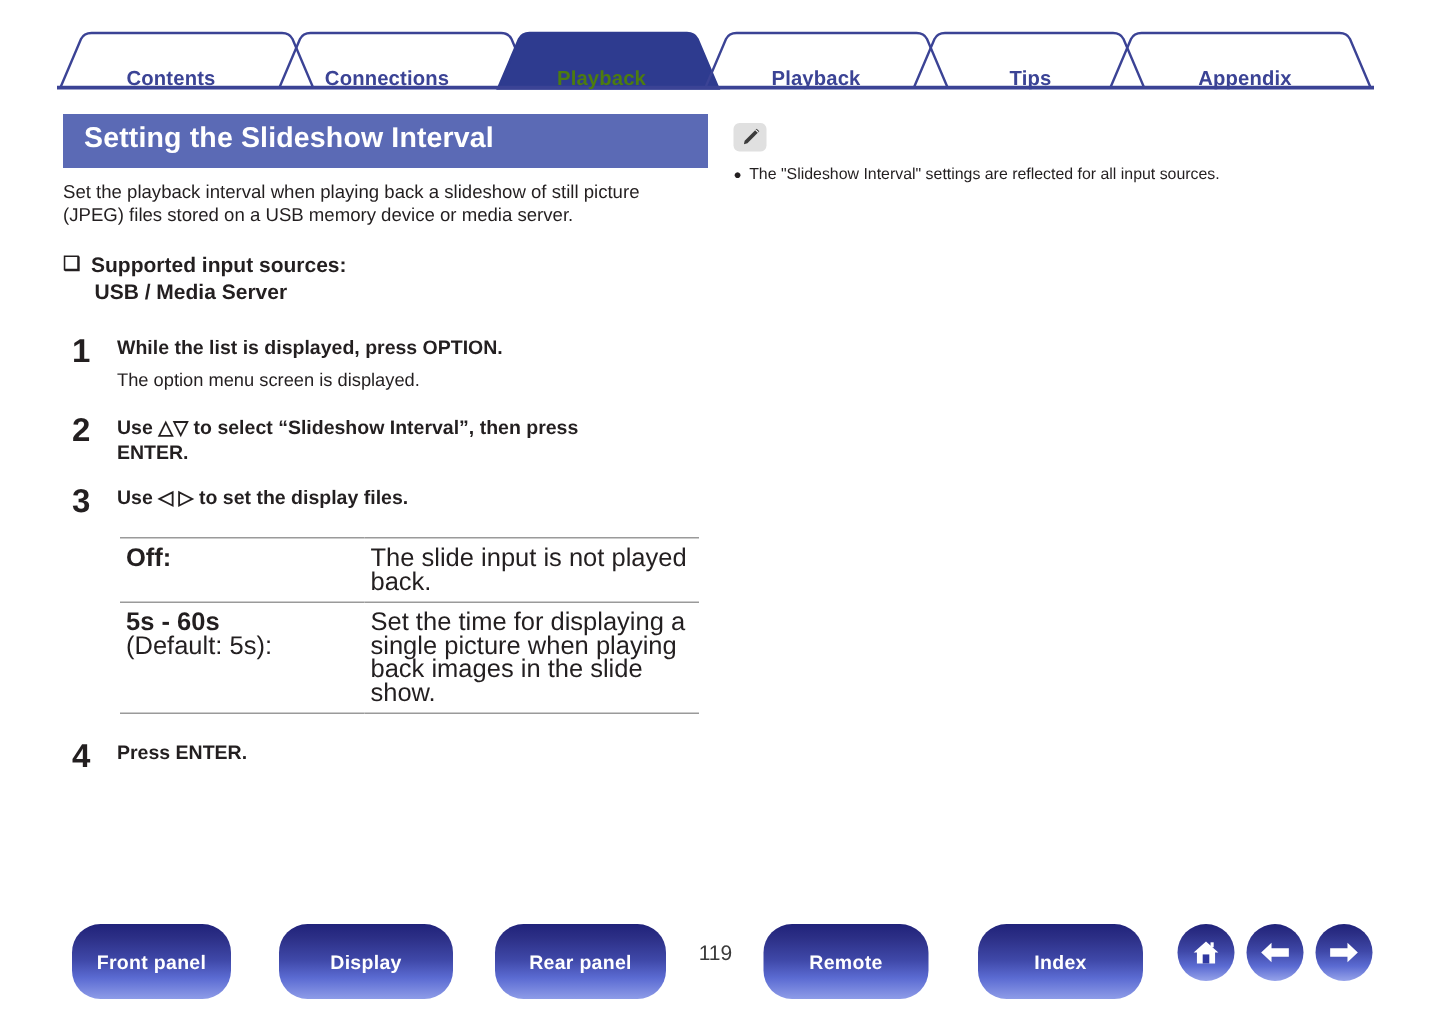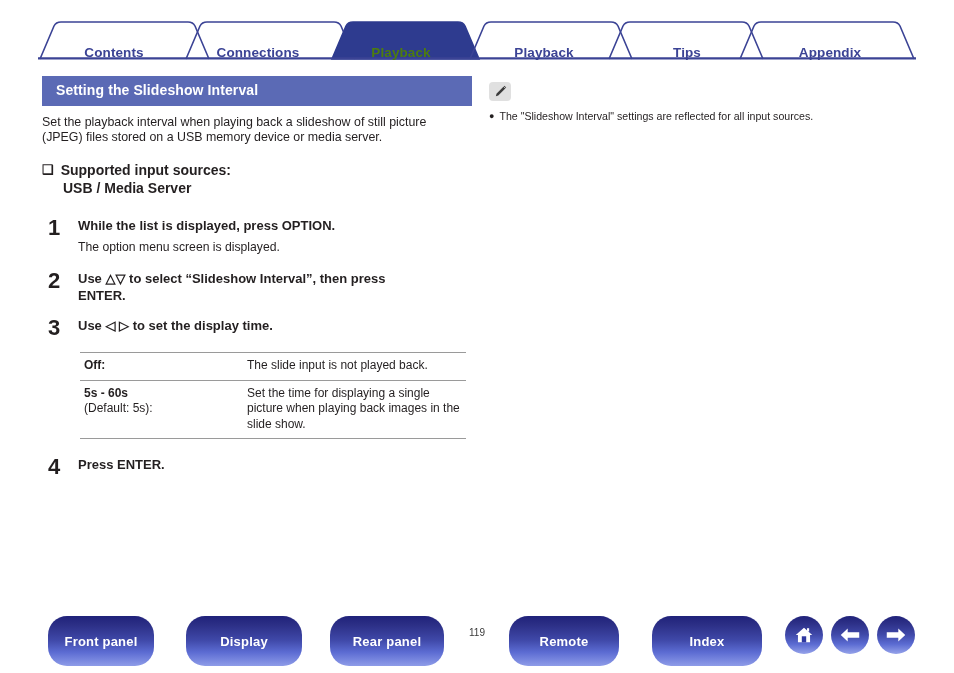--- a/index.html
+++ b/index.html
@@ -44,21 +44,21 @@
   
   #left-col {
     position: absolute;
     left: 42px;
     top: 76px;
     width: 430px;
   }
   #page-title {
     background: #5b6ab5;
     color: #ffffff;
-    font-size: 14px;
+    font-size: 19px;
     font-weight: bold;
     padding: 6px 0 7px 14px;
     letter-spacing: .1px;
     line-height: 1.2;
   }
   #intro {
     font-size: 12.4px;
     line-height: 15.6px;
     margin-top: 9px;
     color: #231f20;
@@ -127,21 +127,21 @@
     margin-left: 38px;
     margin-top: 8px;
     width: 386px;
     border-collapse: collapse;
   }
   #opt-table td {
     border-top: 1px solid #9a9a9a;
     border-bottom: 1px solid #9a9a9a;
     padding: 5px 4px 6px 4px;
     vertical-align: top;
-    font-size: 12px;
+    font-size: 17px;
     line-height: 15.5px;
   }
   #opt-table tr td:first-child {
     width: 155px;
     font-weight: bold;
   }
   #opt-table .sub-default {
     font-weight: normal;
   }
 
@@ -211,21 +211,21 @@
     background: linear-gradient(to bottom,
         #20227a 0%, #2c2f86 18%, #3f48a8 48%, #5b6bd2 74%, #96a3ea 100%);
     display: flex;
     align-items: center;
     justify-content: center;
   }
   #page-number {
     position: absolute;
     top: 11px;
     left: 462px;
-    font-size: 10px;
+    font-size: 14px;
     color: #3a3a3a;
     width: 30px;
     text-align: center;
   }
 </style>
 </head>
 <body>
 
 <div id="tabbar">
   <svg width="878" height="40" viewBox="0 0 878 40">
@@ -273,21 +273,21 @@
     <div class="step tight">
       <div class="step-num">2</div>
       <div class="step-body">
         <div class="step-title">Use △▽ to select “Slideshow Interval”, then press ENTER.</div>
       </div>
     </div>
 
     <div class="step tight">
       <div class="step-num">3</div>
       <div class="step-body">
-        <div class="step-title">Use ◁ ▷ to set the display time.</div>
+        <div class="step-title">Use ◁ ▷ to set the display files.</div>
       </div>
     </div>
 
     <table id="opt-table">
       <tbody>
           <tr>
         <td>Off:</td>
         <td>The slide input is not played back.</td>
       </tr>
       <tr>

